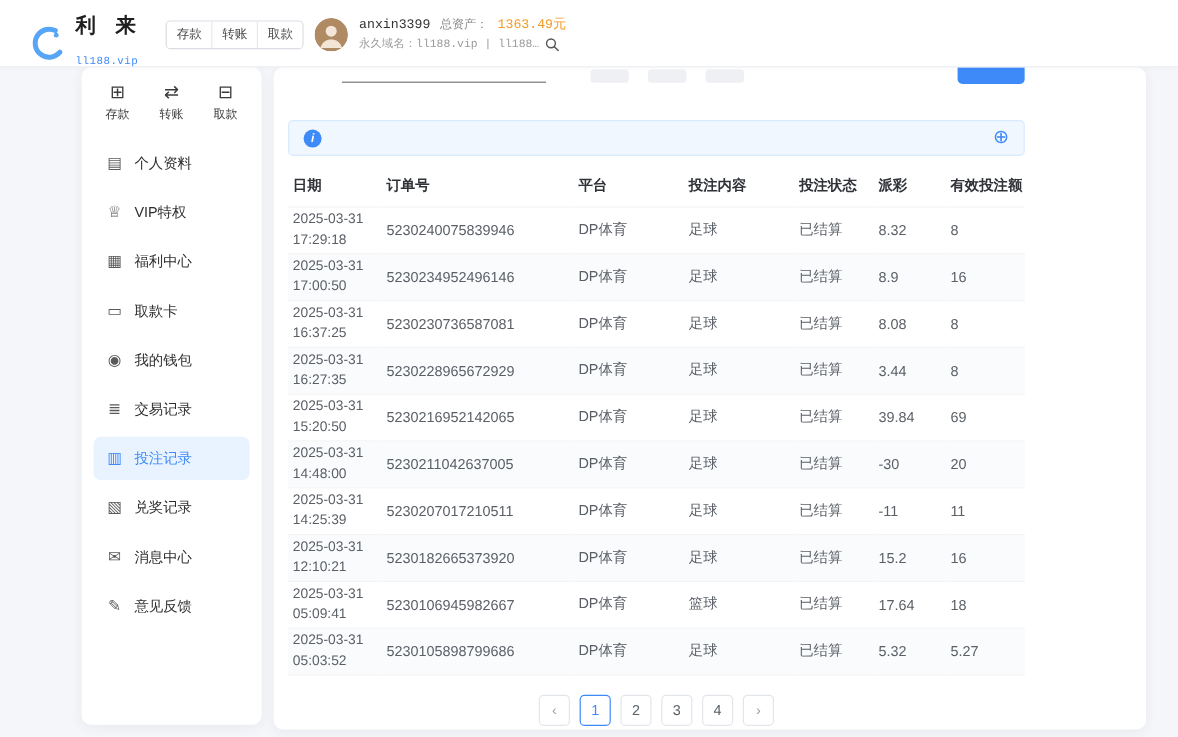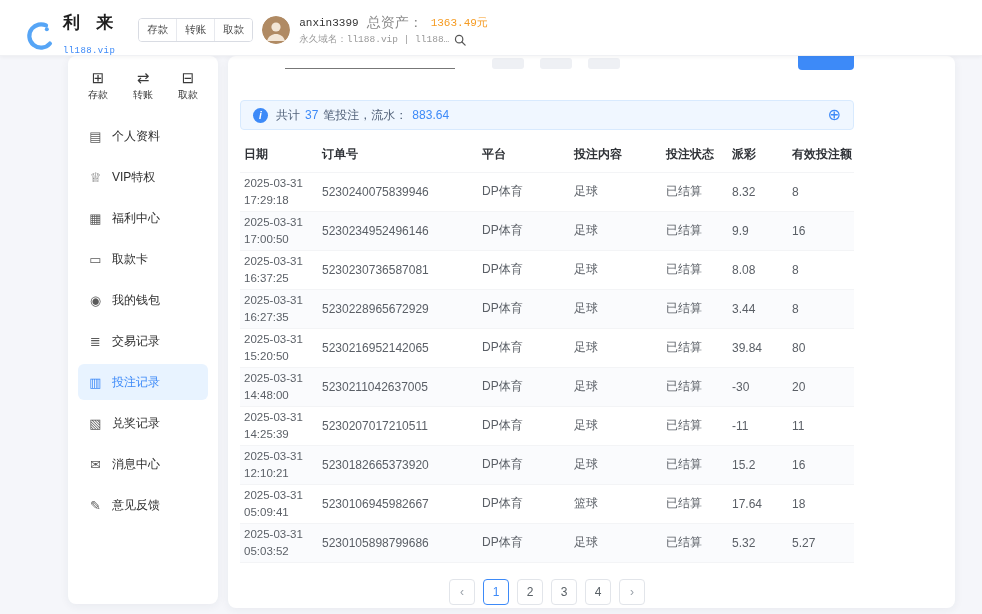--- a/index.html
+++ b/index.html
@@ -18,21 +18,21 @@
   .nav-item { font-size:13px; color:#262626; cursor:pointer; white-space:nowrap; }
   .nav-right { display:flex; align-items:center; gap:9px; }
   .wallet-group { display:flex; border:1px solid #d9dce3; border-radius:4px; overflow:hidden; }
   .wallet-btn { font-size:10.5px; color:#4a4a4a; padding:4px 8px; background:#fff;
     border-left:1px solid #e7e9ee; cursor:pointer; white-space:nowrap; }
   .wallet-btn:first-child { border-left:none; }
   .avatar { width:28px; height:28px; border-radius:50%; overflow:hidden; flex:none; }
   .user-block { display:flex; flex-direction:column; line-height:1.2; }
   .user-line1 { display:flex; align-items:center; gap:8px; font-size:11px; white-space:nowrap; }
   .username { color:#333; }
-  .assets-label { color:#8a8a8a; font-size:14px; }
+  .assets-label { color:#8a8a8a; font-size:10px; }
   .assets-value { color:#f59b22; font-size:11px; }
   .user-line2 { display:flex; align-items:center; gap:5px; font-size:9.5px; color:#9a9a9a;
     margin-top:2px; white-space:nowrap; }
 
   
   .page { display:flex; align-items:flex-start; gap:10px; padding-left:68px; height:558px; }
   .sidebar { width:150px; height:548px; background:#fff; border-radius:8px;
     box-shadow:0 2px 10px rgba(31,45,61,.06); padding:12px 10px 14px; }
   .quick-actions { display:flex; justify-content:space-between; padding:2px 10px 10px; }
   .qa { display:flex; flex-direction:column; align-items:center; gap:3px; cursor:pointer; }
@@ -199,26 +199,20 @@
       <div class="filter-strip">
         <span class="f-underline"></span>
         <span class="f-mini" style="left:252px"></span>
         <span class="f-mini" style="left:300px"></span>
         <span class="f-mini" style="left:348px"></span>
         <span class="f-btn"></span>
       </div>
 
       <div class="summary-bar">
         <span class="info-badge">i</span>
-        <span class="summary-text">
-          <span>共计</span>
-          <span class="summary-num">37</span>
-          <span>笔投注，流水：</span>
-          <span class="summary-num">883.64</span>
-        </span>
         <span class="plus-icon">⊕</span>
       </div>
 
       <table>
         <colgroup>
           <col style="width:78px">
             <col style="width:160px">
             <col style="width:92px">
           <col style="width:92px">
             <col style="width:66px">
@@ -251,21 +245,21 @@
             </tr>
             <tr>
               <td class="date-cell">
                 <div>2025-03-31</div>
                 <div>17:00:50</div>
               </td>
               <td>5230234952496146</td>
               <td>DP体育</td>
               <td>足球</td>
               <td>已结算</td>
-              <td>9.9</td>
+              <td>8.9</td>
               <td>16</td>
             </tr>
             <tr>
               <td class="date-cell">
                 <div>2025-03-31</div>
                 <div>16:37:25</div>
               </td>
               <td>5230230736587081</td>
               <td>DP体育</td>
               <td>足球</td>
@@ -288,21 +282,21 @@
             <tr>
               <td class="date-cell">
                 <div>2025-03-31</div>
                 <div>15:20:50</div>
               </td>
               <td>5230216952142065</td>
               <td>DP体育</td>
               <td>足球</td>
               <td>已结算</td>
               <td>39.84</td>
-              <td>80</td>
+              <td>69</td>
             </tr>
             <tr>
               <td class="date-cell">
                 <div>2025-03-31</div>
                 <div>14:48:00</div>
               </td>
               <td>5230211042637005</td>
               <td>DP体育</td>
               <td>足球</td>
               <td>已结算</td>

